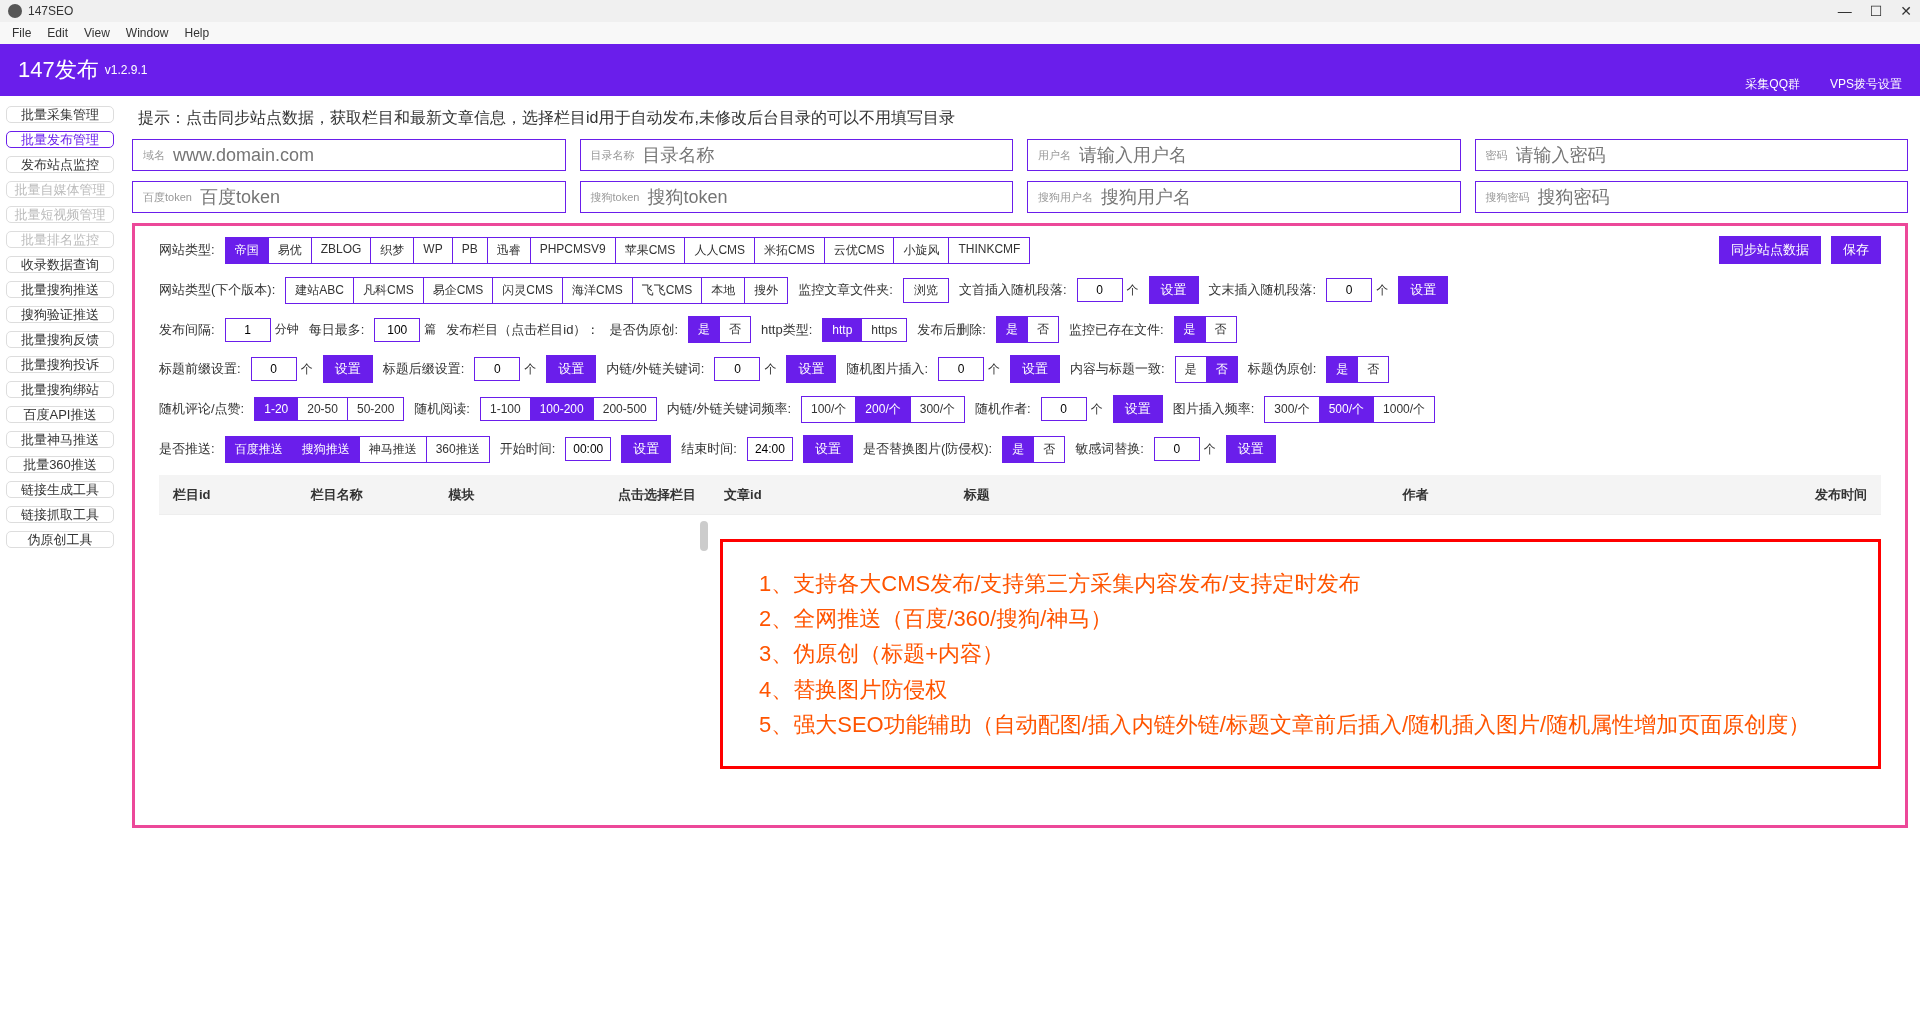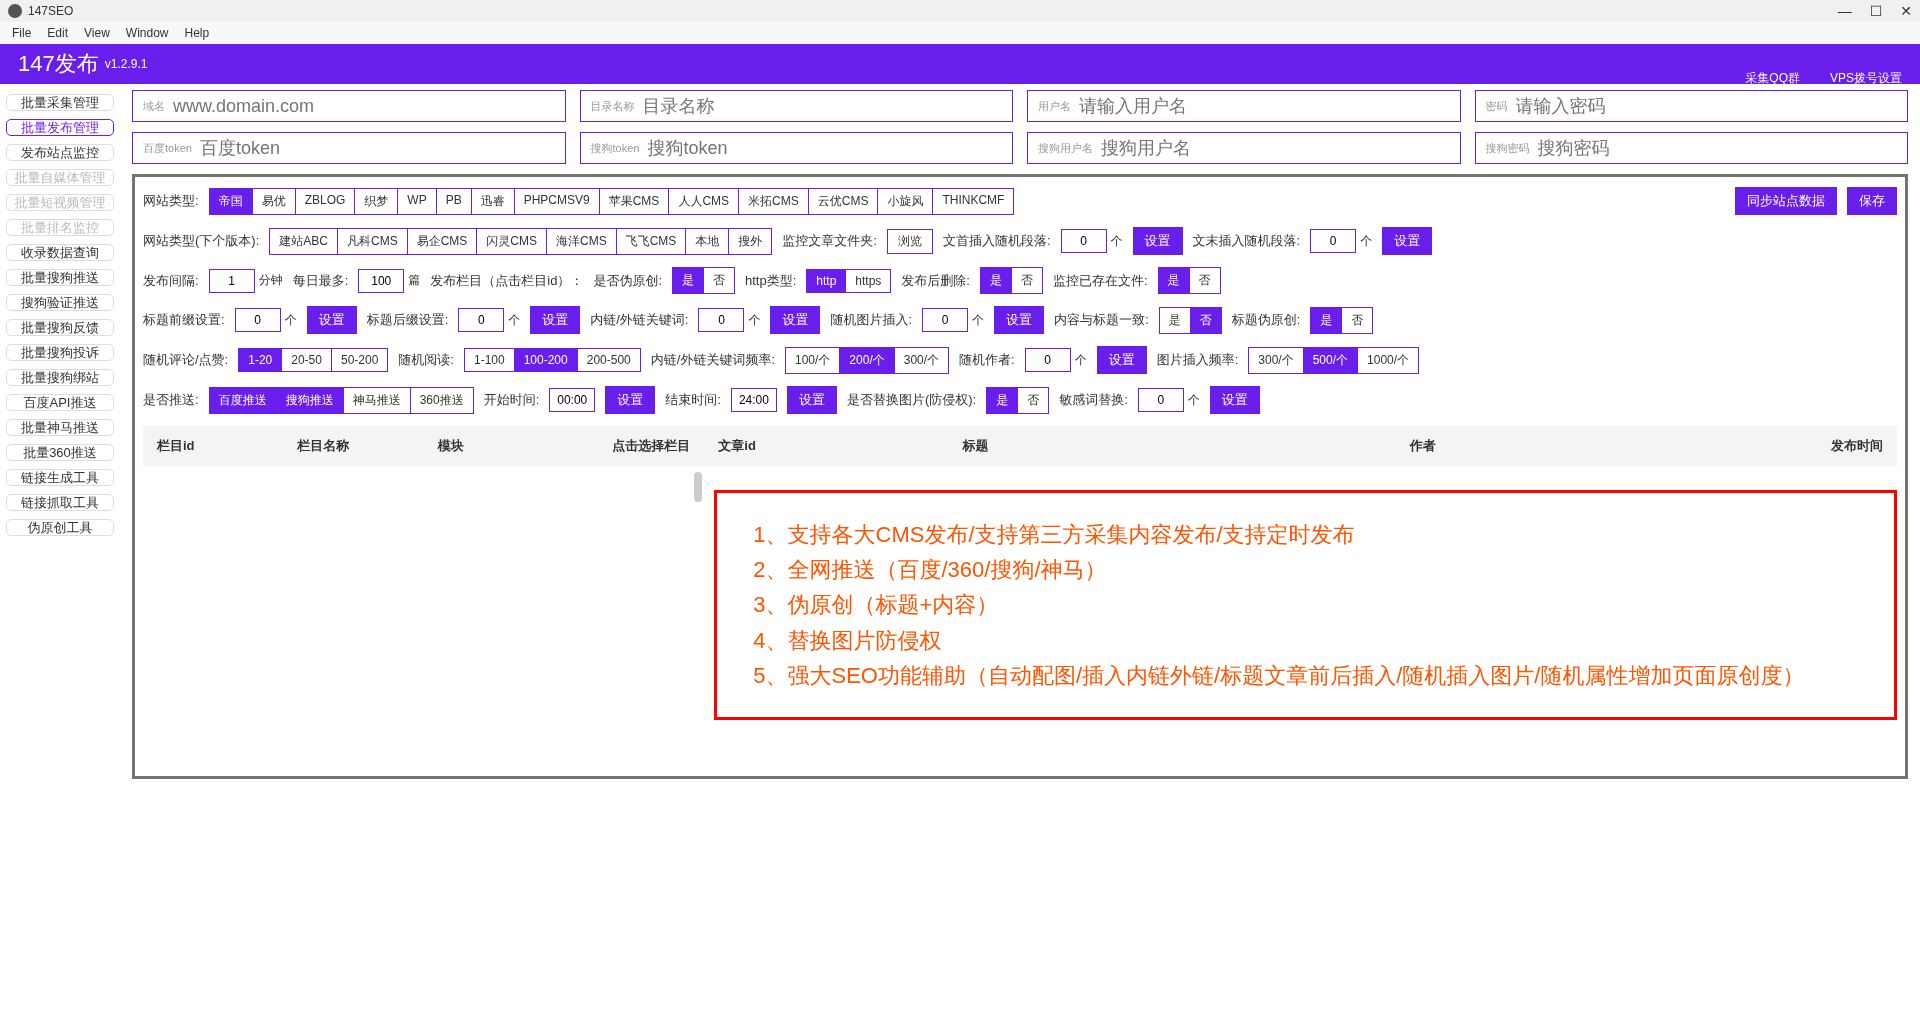--- a/index.html
+++ b/index.html
@@ -6,41 +6,41 @@
 body { background: #fff; font-size: 12px; color: #333; }
 
 .titlebar { height: 22px; display: flex; align-items: center; padding: 0 8px; background: #f0f0f0; }
 .titlebar .icon { width: 14px; height: 14px; border-radius: 50%; background: #555; margin-right: 6px; }
 .titlebar .controls { margin-left: auto; display: flex; gap: 18px; font-size: 14px; }
 .titlebar .controls span { cursor: pointer; }
 
 .menubar { height: 22px; display: flex; align-items: center; padding: 0 4px; background: #f8f8f8; font-size: 12px; }
 .menubar span { padding: 2px 8px; cursor: pointer; }
 
-.purplebar { height: 40px; background: #6a1eeb; color: #fff; display: flex; align-items: center; padding: 0 18px; }
+.purplebar { height: 52px; background: #6a1eeb; color: #fff; display: flex; align-items: center; padding: 0 18px; }
 .purplebar .brand { font-size: 22px; font-weight: 500; }
 .purplebar .ver { font-size: 12px; margin-left: 6px; }
 .purplebar .links { margin-left: auto; display: flex; gap: 30px; font-size: 12px; margin-top: 29px; }
 
 .main { display: flex; height: calc(100vh - 88px); }
 
 .sidebar { width: 120px; padding: 10px 6px; display: flex; flex-direction: column; gap: 8px; }
 .sidebar .item { border: 1px solid #ddd; border-radius: 5px; height: 17px; display: flex; align-items: center; justify-content: center; font-size: 13px; cursor: pointer; background: #fff; }
 .sidebar .item.active { color: #6a1eeb; border-color: #6a1eeb; }
 .sidebar .item.disabled { color: #bbb; }
 
 .content { flex: 1; padding: 6px 12px 12px 12px; overflow: auto; }
 .hint { font-size: 16px; padding: 6px 0 10px 6px; }
 
 .inputrow { display: flex; gap: 14px; margin-bottom: 10px; }
 .field { border: 1px solid #6a1eeb; height: 32px; display: flex; align-items: center; padding: 0 10px; flex: 1; justify-content: space-between; }
 .field .lbl { color: #999; font-size: 11px; margin-right: 8px; white-space: nowrap; }
 .field input { border: none; outline: none; flex: 1; font-size: 18px; }
 
-.redbox { border: 3px solid #737373; padding: 10px 8px; }
+.redbox { border: 3px solid #ec4899; padding: 10px 24px; }
 
 .row { display: flex; align-items: center; gap: 10px; margin-bottom: 12px; flex-wrap: wrap; }
 .row .lbl { font-size: 13px; white-space: nowrap; }
 
 .taggroup { display: flex; border: 1px solid #6a1eeb; }
 .tag { padding: 4px 9px; font-size: 12px; cursor: pointer; border-right: 1px solid #6a1eeb; white-space: nowrap; }
 .tag:last-child { border-right: none; }
 .tag.on { background: #6a1eeb; color: #ffffff; }
 
 .btn { background: #6a1eeb; color: #fff; padding: 5px 12px; border: none; cursor: pointer; font-size: 13px; }
@@ -104,20 +104,21 @@
       <div class="item">批量搜狗绑站</div>
       <div class="item">百度API推送</div>
       <div class="item">批量神马推送</div>
       <div class="item">批量360推送</div>
       <div class="item">链接生成工具</div>
       <div class="item">链接抓取工具</div>
       <div class="item">伪原创工具</div>
     </div>
 
   <div class="content">
+    <div class="hint">提示：点击同步站点数据，获取栏目和最新文章信息，选择栏目id用于自动发布,未修改后台目录的可以不用填写目录</div>
 
     <div class="inputrow">
       <div class="field">
           <span class="lbl">域名</span>
           <input placeholder="www.domain.com" style="">
         </div>
       <div class="field">
           <span class="lbl">目录名称</span>
           <input placeholder="目录名称" style="">
         </div>

